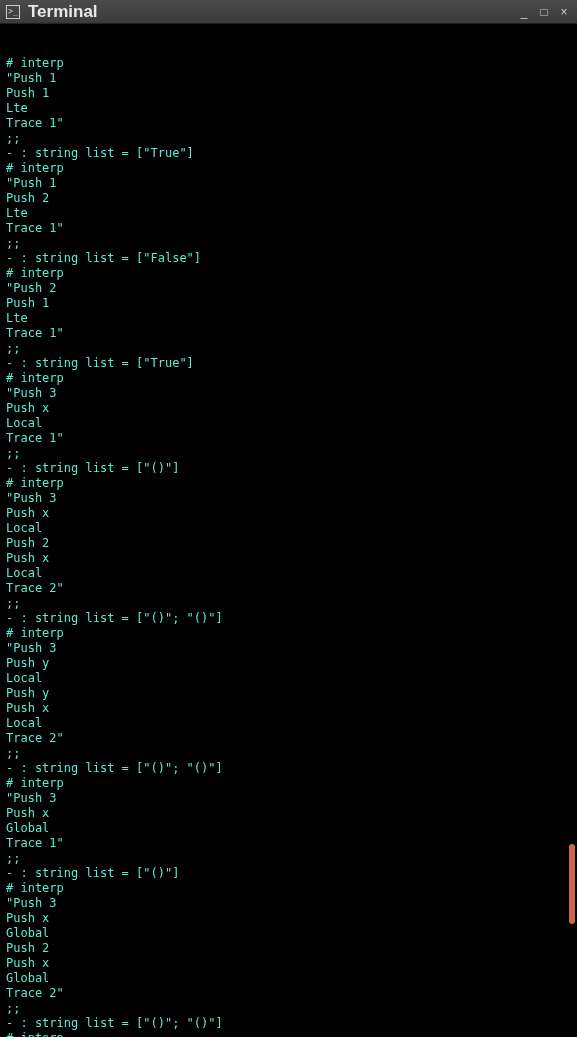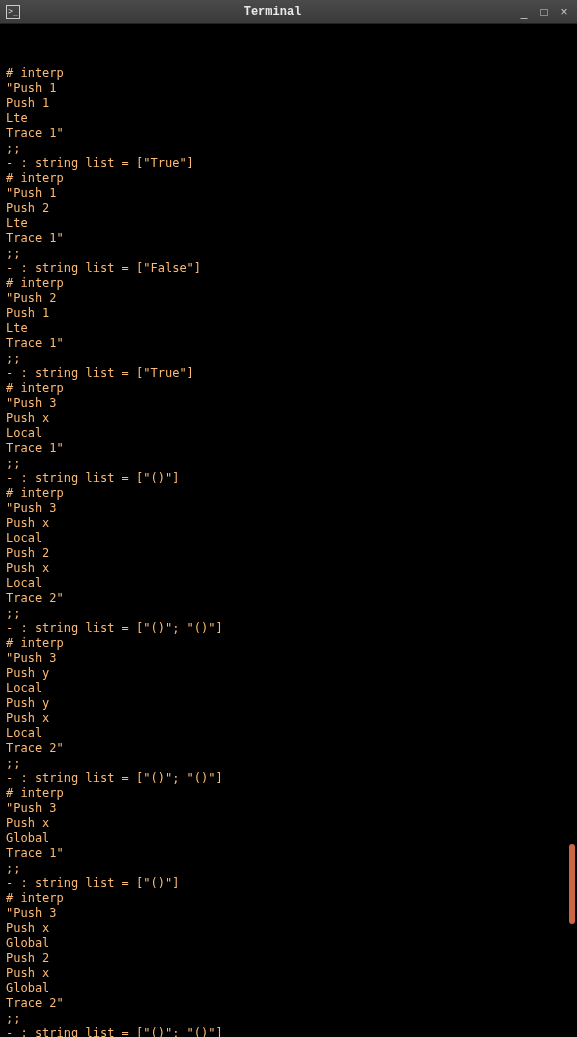--- a/index.html
+++ b/index.html
@@ -30,46 +30,46 @@
       border: 1px solid #ccc;
       display: flex;
       align-items: center;
       justify-content: center;
       font-size: 8px;
       color: #ccc;
       margin-right: 8px;
     }
     .titlebar-title {
       flex: 1;
-      text-align: center;
+      text-align: left;
       color: #e8e8e8;
-      font-size: 12px;
+      font-size: 17px;
       font-weight: bold;
-      font-family: Liberation Mono, monospace;
+      font-family: Liberation Sans, sans-serif;
     }
     .titlebar-buttons {
       display: flex;
       gap: 6px;
     }
     .titlebar-btn {
       width: 14px;
       height: 14px;
       color: #ccc;
       font-size: 12px;
       display: flex;
       align-items: center;
       justify-content: center;
       cursor: pointer;
       font-family: sans-serif;
     }
     .terminal-body {
       background: #000;
       flex: 1;
-      padding: 12px 6px;
-      color: #fdba74;
+      padding: 2px 6px;
+      color: #5eead4;
       font-size: 12px;
       line-height: 1.25;
       white-space: pre;
       overflow: hidden;
       position: relative;
     }
     .terminal-line {
       font-family: "DejaVu Sans Mono", "Liberation Mono", monospace;
     }
     .scrollbar {

